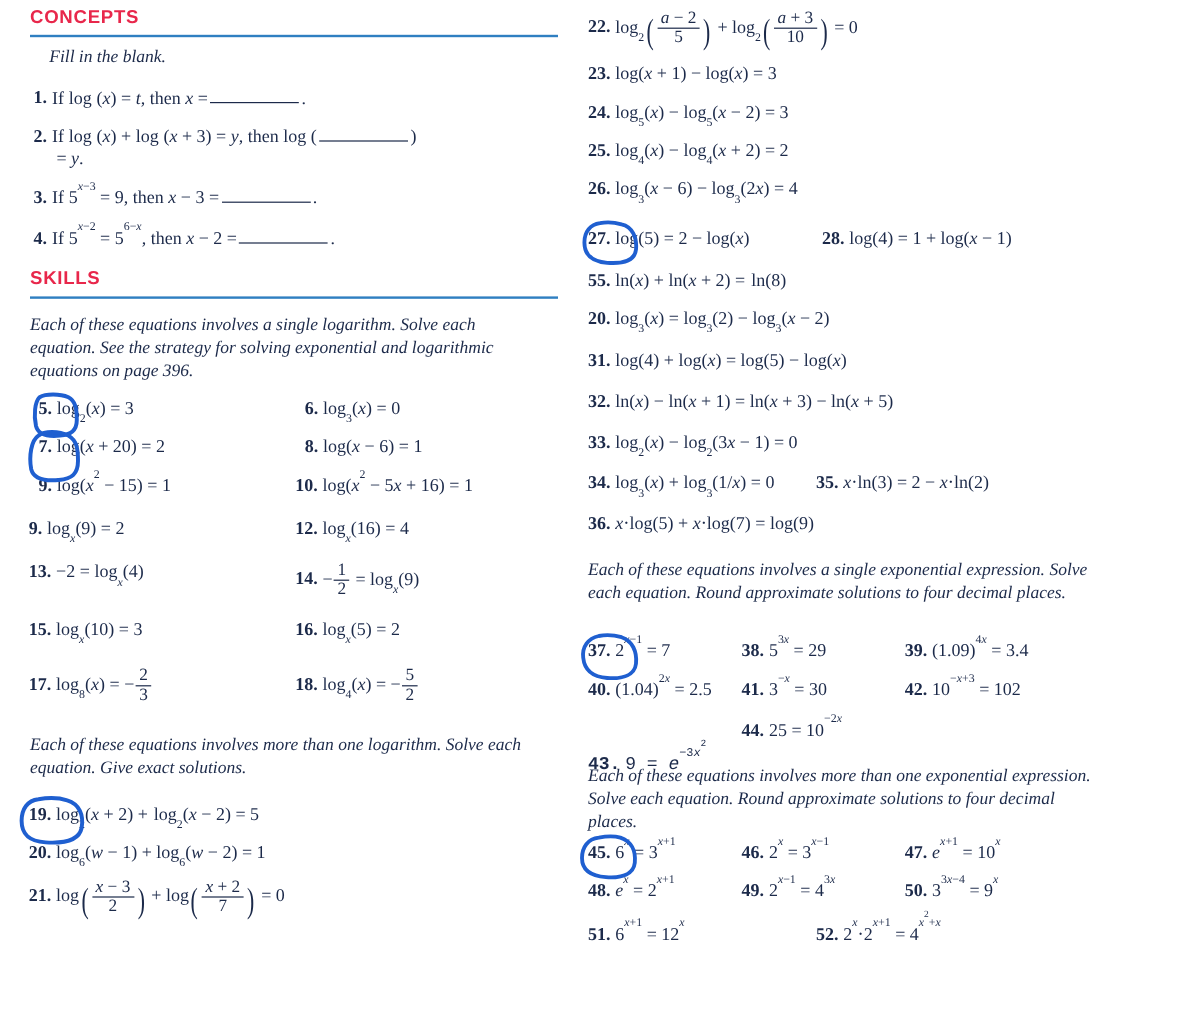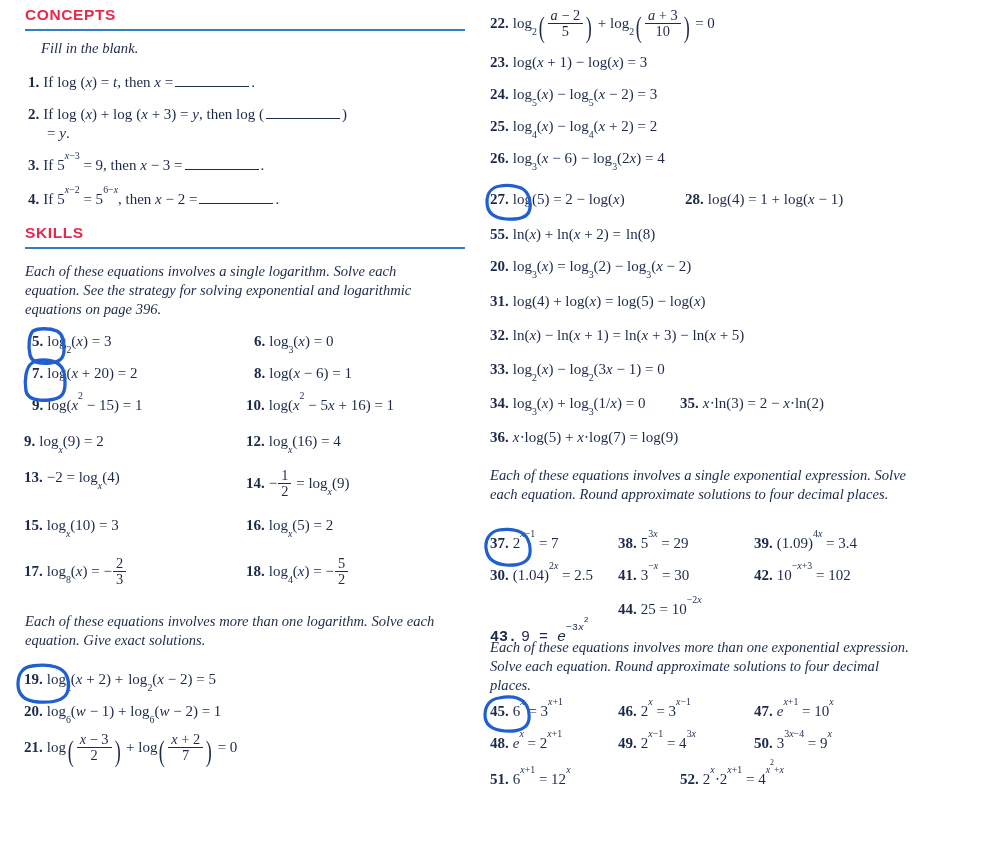--- a/index.html
+++ b/index.html
@@ -264,21 +264,21 @@
       <span class="num">37.</span><span class="sp"></span>2<sup><i>x</i>−1</sup> = 7
     </div>
     <div class="ex" style="left:128px;top:534px;">
       <span class="num">38.</span><span class="sp"></span>5<sup>3<i>x</i></sup> = 29
     </div>
     <div class="ex" style="left:264px;top:534px;">
       <span class="num">39.</span><span class="sp"></span>(1.09)<sup>4<i>x</i></sup> = 3.4
     </div>
 
     <div class="ex" style="left:0px;top:566px;">
-      <span class="num">30.</span><span class="sp"></span>(1.04)<sup>2<i>x</i></sup> = 2.5
+      <span class="num">40.</span><span class="sp"></span>(1.04)<sup>2<i>x</i></sup> = 2.5
     </div>
     <div class="ex" style="left:128px;top:566px;">
       <span class="num">41.</span><span class="sp"></span>3<sup>−<i>x</i></sup> = 30
     </div>
     <div class="ex" style="left:264px;top:566px;">
       <span class="num">42.</span><span class="sp"></span>10<sup>−<i>x</i>+3</sup> = 102
     </div>
 
     <div class="ex" style="left:0px;top:628px;font-family:Liberation Mono, monospace;">
       <span class="num">43.</span><span class="sp"></span>9 = <i class="v">e</i><sup>−3<i>x</i><sup>2</sup></sup>

